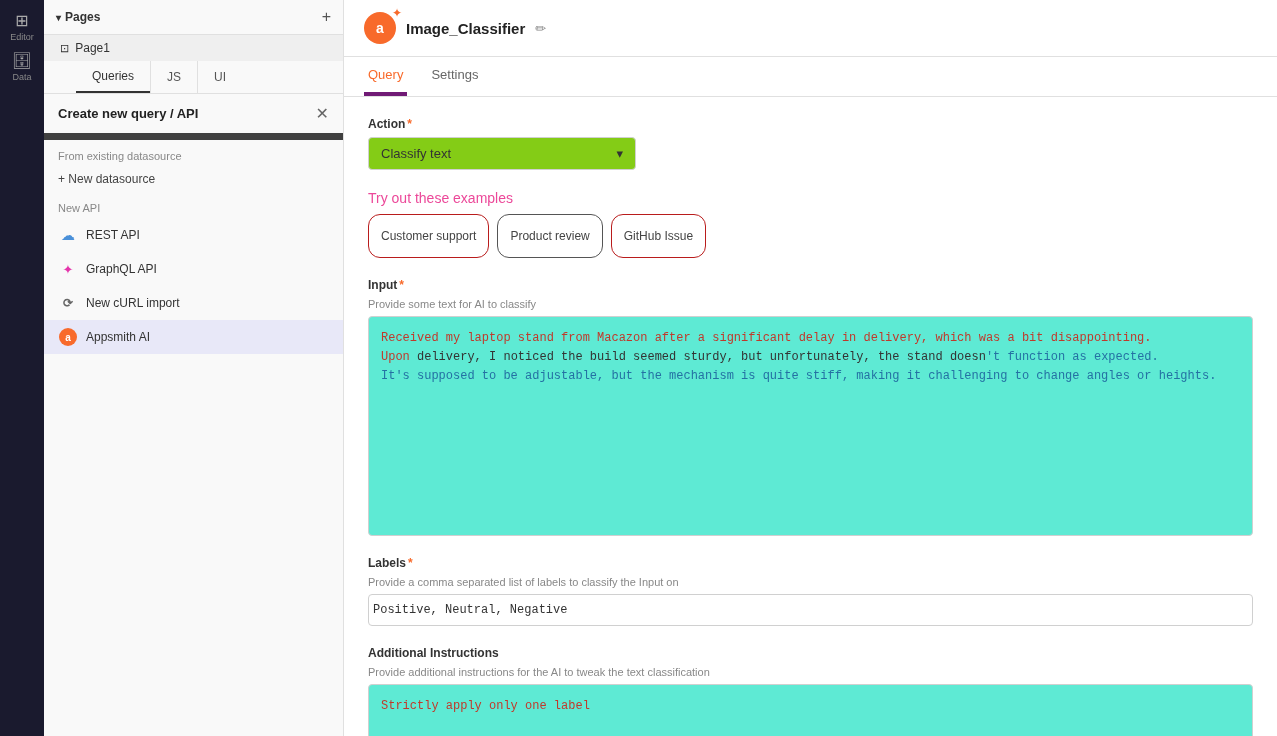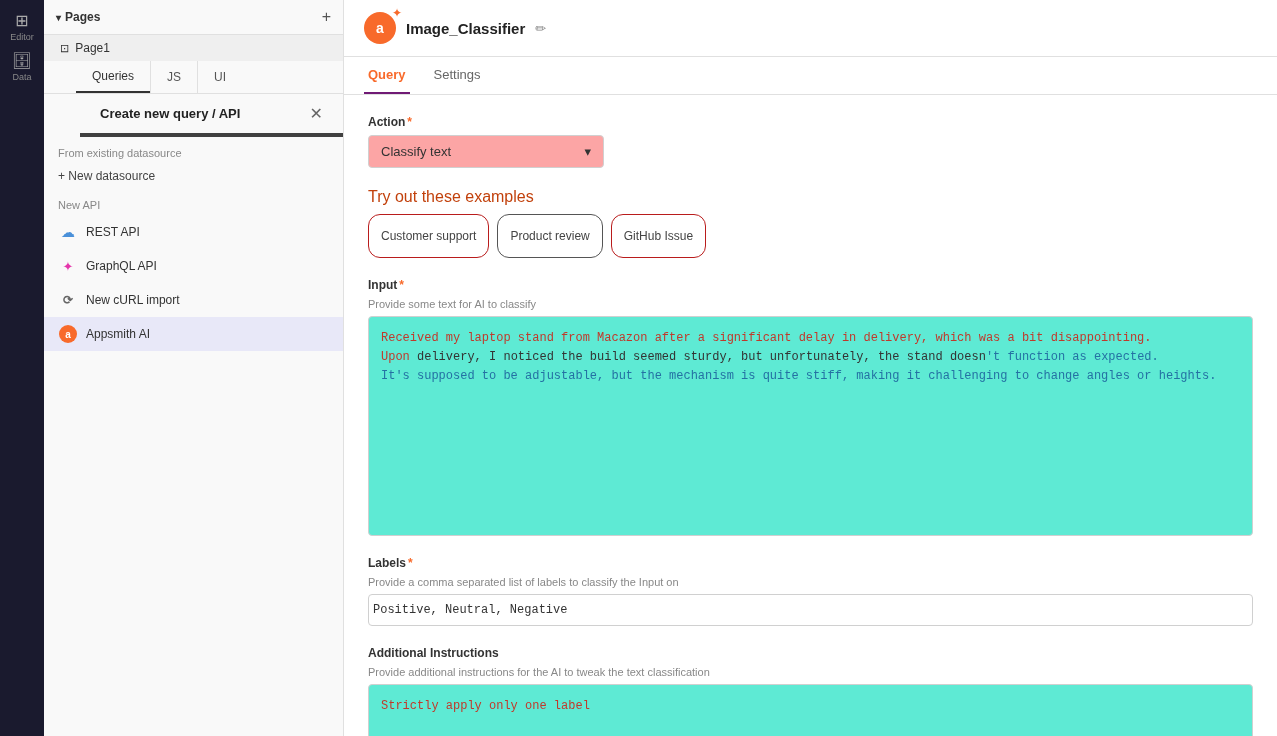--- a/index.html
+++ b/index.html
@@ -92,26 +92,25 @@
 
     
     .create-query-panel {
       flex: 1;
       overflow-y: auto;
     }
     .create-query-header {
       display: flex;
       align-items: center;
       justify-content: space-between;
-      padding: 10px 20px;
+      padding: 10px 14px;
       font-size: 13px;
       font-weight: 600;
       color: #222;
-      border-bottom: 4px solid #404040;
-      margin-left: 36px;
+      border-bottom: 7px solid #404040;
     }
     .close-btn { background: none; border: none; cursor: pointer; font-size: 16px; color: #666; }
 
     .section-label {
       padding: 10px 14px 4px;
       font-size: 11px;
       color: #888;
       font-weight: 500;
     }
 
@@ -229,22 +228,22 @@
     .query-tab {
       padding: 10px 4px;
       margin-right: 20px;
       font-size: 13px;
       color: #666;
       cursor: pointer;
       border-bottom: 2px solid transparent;
     }
     .query-tab.active {
       color: #f86a2b;
-      border-bottom: 2px solid #701a75;
-      font-weight: 700;
+      border-bottom: 4px solid #701a75;
+      font-weight: 400;
     }
 
     
     .form-content {
       flex: 1;
       overflow-y: auto;
       padding: 20px 24px;
       background: #fff;
     }
 
@@ -255,36 +254,36 @@
       font-weight: 600;
       color: #333;
       margin-bottom: 6px;
       display: flex;
       align-items: center;
       gap: 2px;
     }
     .required { color: #f86a2b; }
 
     .form-select {
-      width: 236px;
+      width: 268px;
       padding: 8px 12px;
       border: 1px solid #d0d0d0;
       border-radius: 4px;
       font-size: 13px;
       color: #333;
-      background: #fca5a5;
+      background: #84cc16;
       cursor: pointer;
       display: flex;
       align-items: flex-start;
       justify-content: space-between;
     }
 
     .examples-label {
-      font-size: 16px;
-      color: #c2410c;
+      font-size: 14px;
+      color: #ec4899;
       margin-bottom: 8px;
     }
 
     .example-buttons {
       display: flex;
       gap: 8px;
       margin-bottom: 16px;
     }
     .example-btn {
       padding: 14px 12px;

